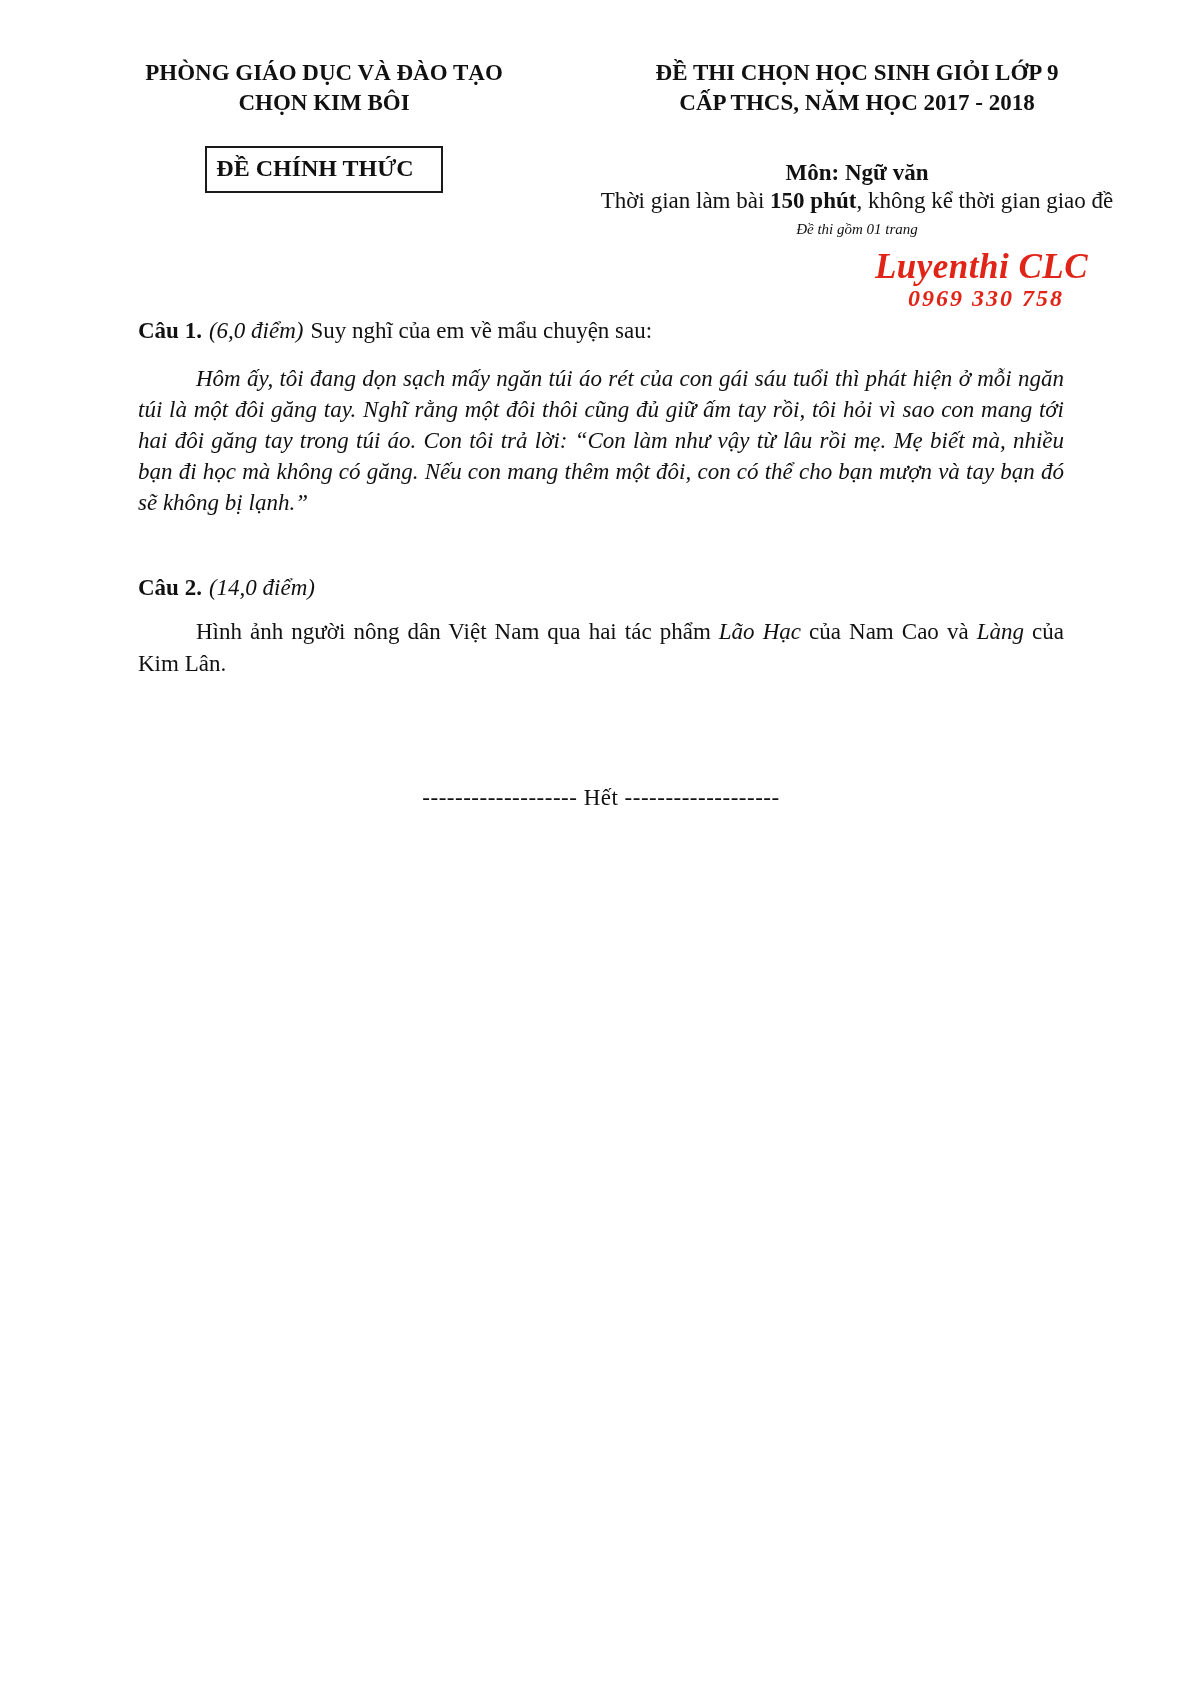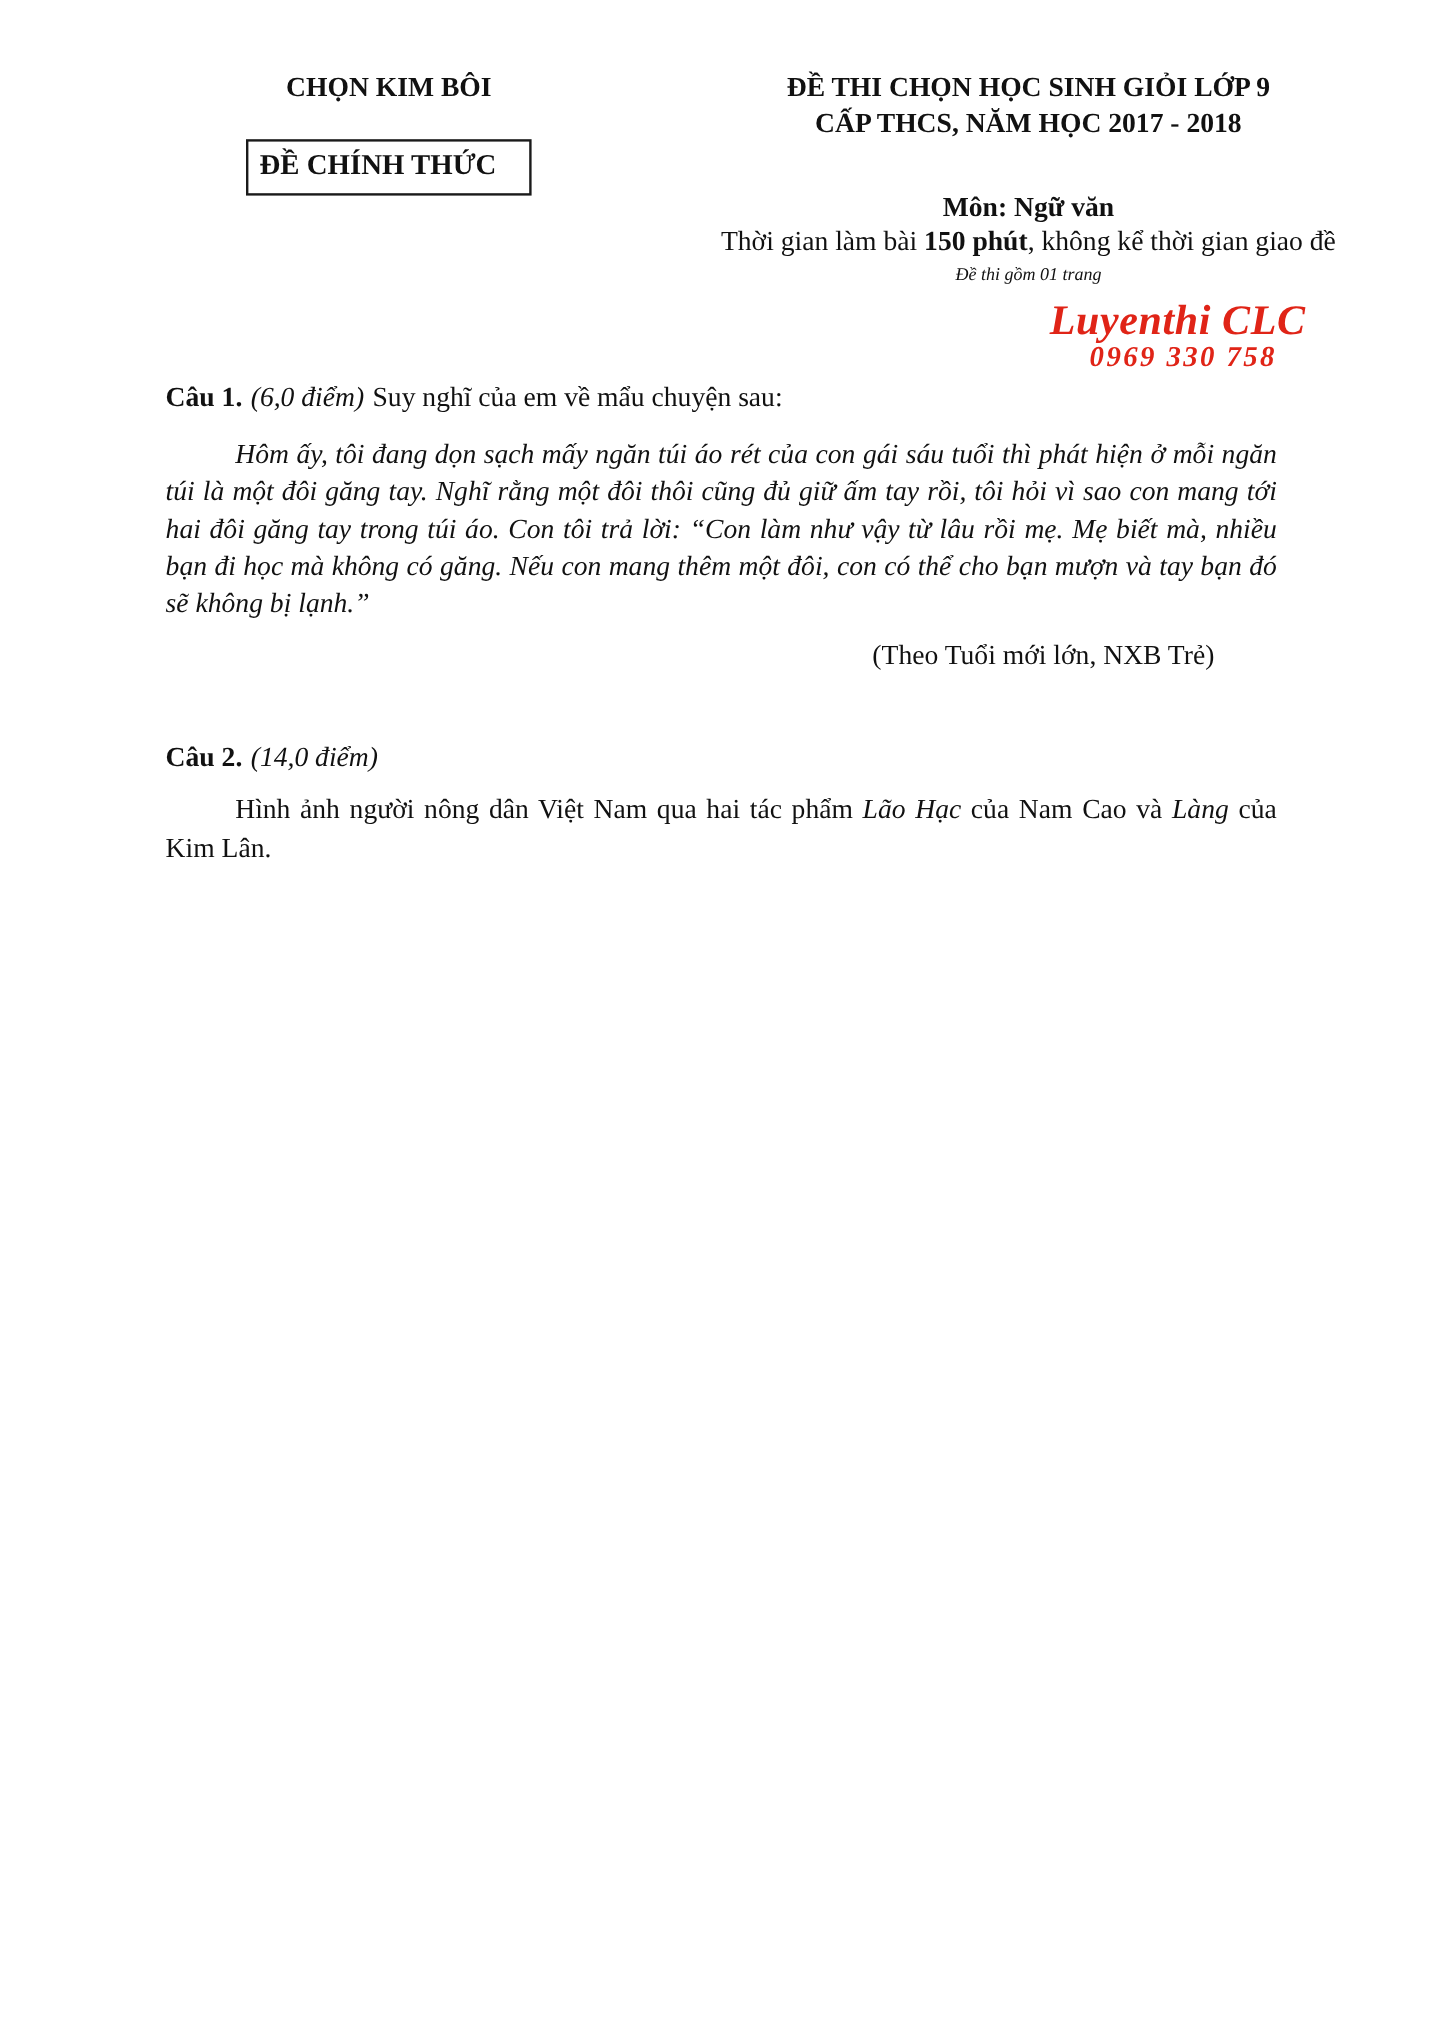--- a/index.html
+++ b/index.html
@@ -60,20 +60,21 @@
   .q2-para { margin-top: 13px; text-align: justify; text-indent: 58px; line-height: 32px; }
   .end-line { margin-top: 103px; text-align: center; line-height: 30px; letter-spacing: 0.5px; }
 </style>
 </head>
 <body>
 
 <div class="page">
 
   <div class="header">
     <div class="h-left">
+      <div class="h-line">PHÒNG GIÁO DỤC VÀ ĐÀO TẠO</div>
       <div class="h-line">CHỌN KIM BÔI</div>
       <div class="stamp-box">ĐỀ CHÍNH THỨC</div>
     </div>
     <div class="h-right">
       <div class="h-line">ĐỀ THI CHỌN HỌC SINH GIỎI LỚP 9</div>
       <div class="h-line">CẤP THCS, NĂM HỌC 2017 - 2018</div>
       <div class="subject">Môn: Ngữ văn</div>
       <div class="time-line"><span>Thời gian làm bài </span><span style="font-weight: bold;">150 phút</span><span>, không kể thời gian giao đề</span></div>
       <div class="pages-note">Đề thi gồm 01 trang</div>
     </div>
@@ -85,24 +86,24 @@
   </div>
 
   <div class="content">
 
     <div class="q-heading">
       <span class="q-label">Câu 1.</span><span class="q-points">(6,0 điểm)</span><span>Suy nghĩ của em về mẩu chuyện sau:</span>
     </div>
 
     <p class="story">Hôm ấy, tôi đang dọn sạch mấy ngăn túi áo rét của con gái sáu tuổi thì phát hiện ở mỗi ngăn túi là một đôi găng tay. Nghĩ rằng một đôi thôi cũng đủ giữ ấm tay rồi, tôi hỏi vì sao con mang tới hai đôi găng tay trong túi áo. Con tôi trả lời: “Con làm như vậy từ lâu rồi mẹ. Mẹ biết mà, nhiều bạn đi học mà không có găng. Nếu con mang thêm một đôi, con có thể cho bạn mượn và tay bạn đó sẽ không bị lạnh.”</p>
 
-    <div class="attribution">(Theo Tuổi mới lớn, NXB Trẻ)</div>
 
     <div class="q-heading q2-heading">
       <span class="q-label">Câu 2.</span><span class="q-points">(14,0 điểm)</span>
     </div>
 
     <p class="q2-para"><span>Hình ảnh người nông dân Việt Nam qua hai tác phẩm </span><span style="font-style: italic;">Lão Hạc</span><span> của Nam Cao và </span><span style="font-style: italic;">Làng</span><span> của Kim Lân.</span></p>
 
+    <div class="end-line">------------------- Hết -------------------</div>
 
   </div>
 
 </div>
 
 </body></html>

